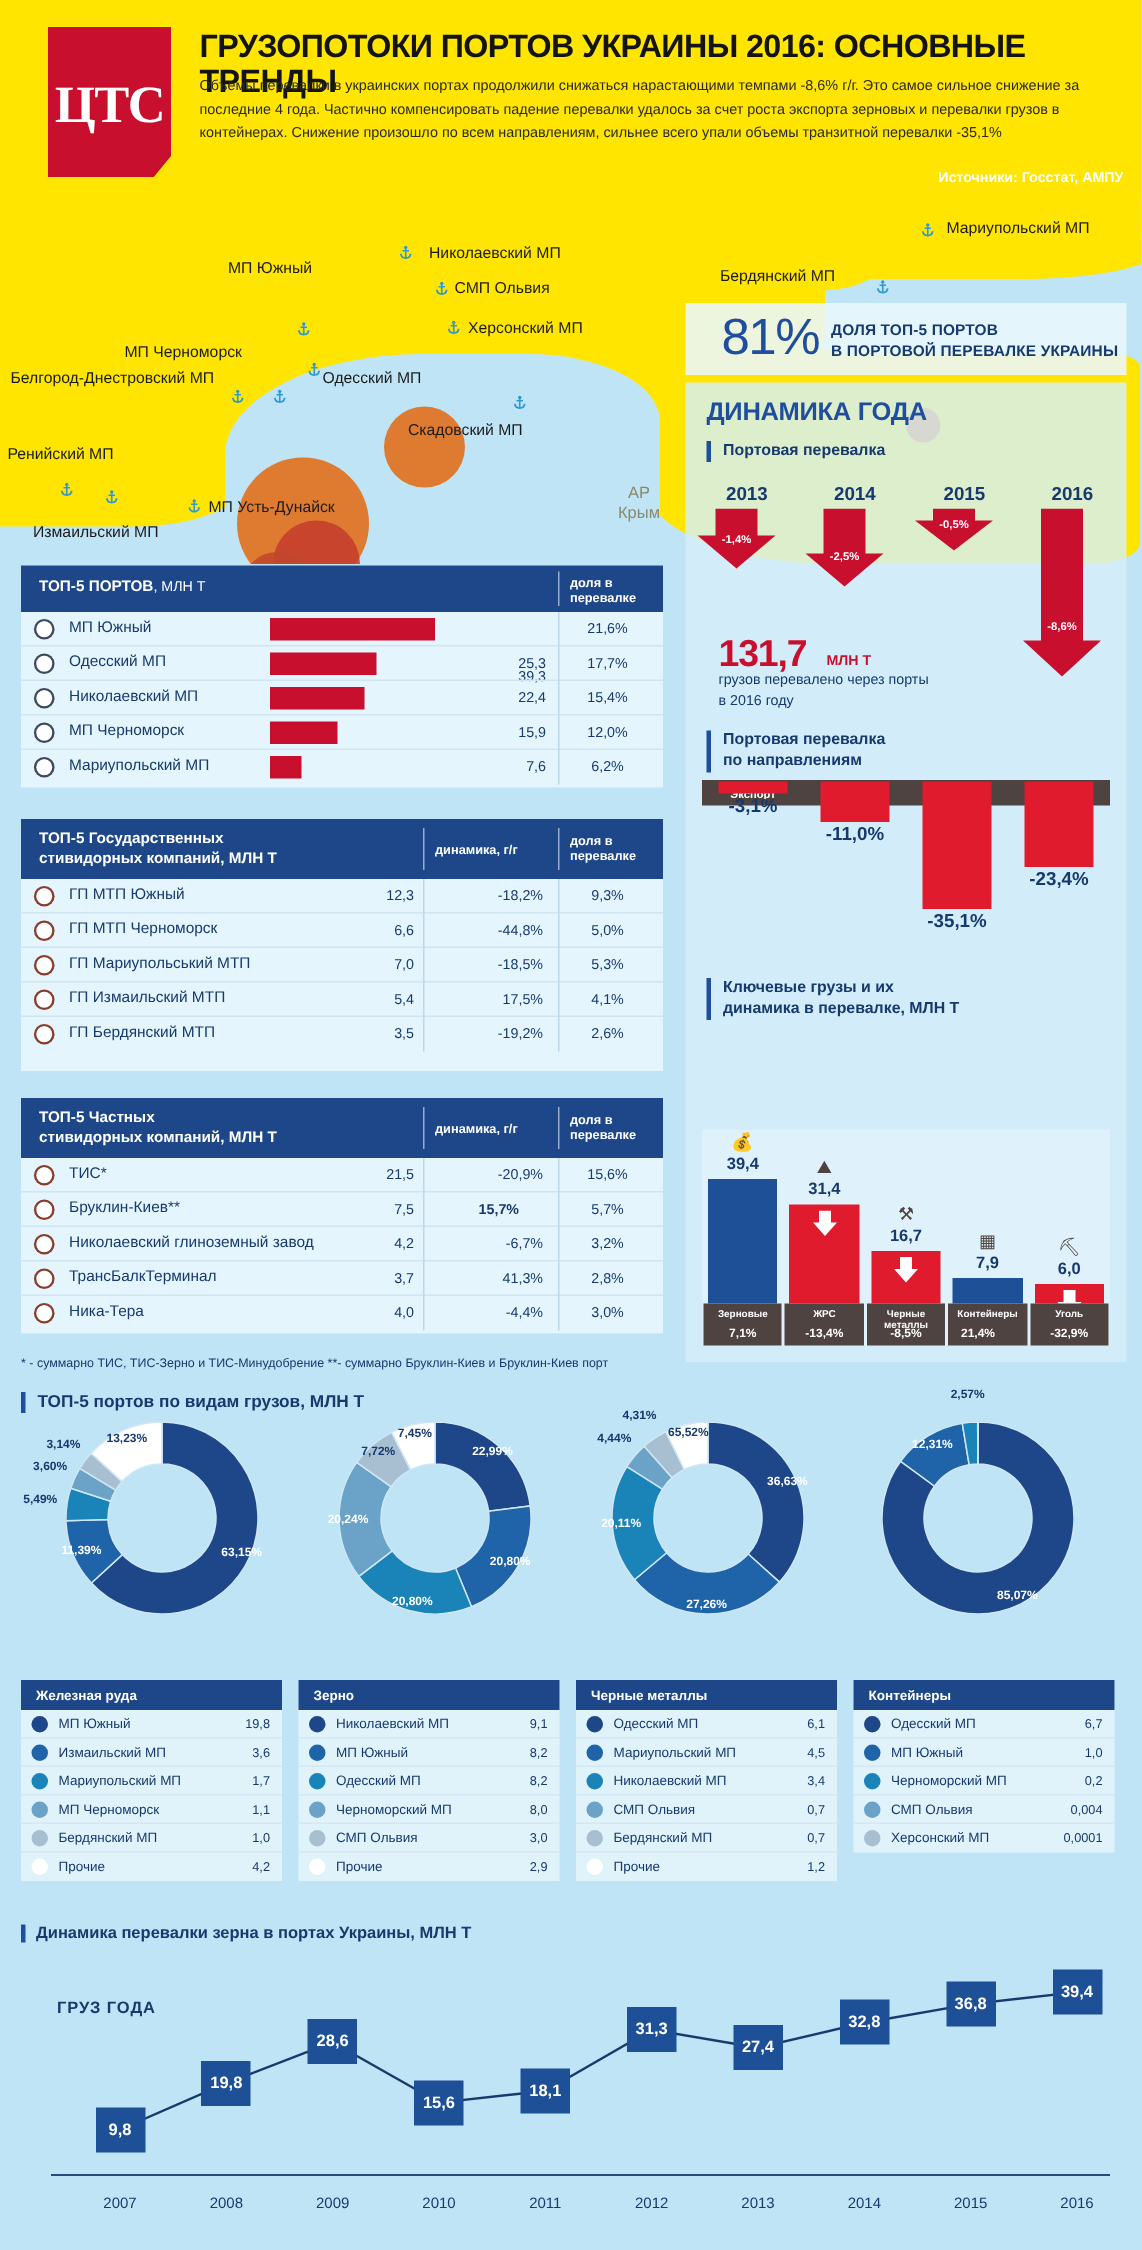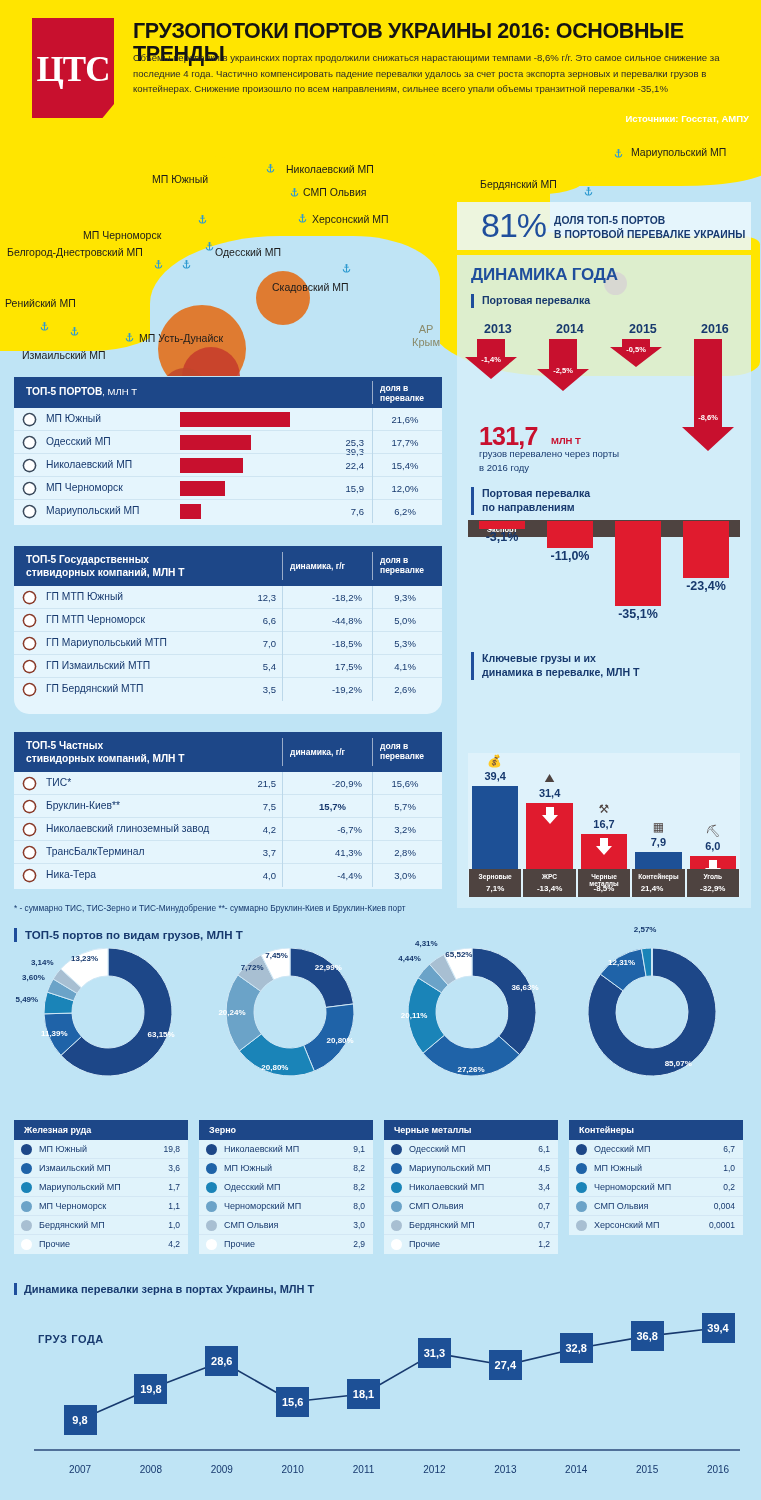--- a/index.html
+++ b/index.html
@@ -499,21 +499,21 @@
           </div>
           <div class="rname">Мариупольский МП</div>
           <div class="rbar" style="left: 166px; width: 21.28px;"></div>
           <div class="rval" style="left: 310px; width: 40px;">7,6</div>
           <div class="rval" style="left: 362px; width: 58px; text-align: center;">6,2%</div>
           <div style="position: absolute; left: 358px; top: 0px; height: 23px; width: 1px; background: rgb(188, 216, 234);"></div>
         </div>
       </div>
   </div>
 
-  <div class="tbl" style="left:14px;top:546px;width:428px;height:168px;border-radius:15px;">
+  <div class="tbl" style="left:14px;top:546px;width:428px;height:168px;">
     <div class="tbl-hd" style="height:40px;">
       <div class="tbl-hd-t" style="top:8px;">
         <div>ТОП-5 Государственных</div>
         <div>стивидорных компаний, МЛН Т</div>
       </div>
       <div class="vdiv" style="left:268px;top:6px;height:28px;"></div>
       <div class="tbl-hd-c" style="left:276px;top:15px;">динамика, г/г</div>
       <div class="vdiv" style="left:358px;top:6px;height:28px;"></div>
       <div class="tbl-hd-c" style="left:366px;top:9px;">
         <div>доля в</div>

